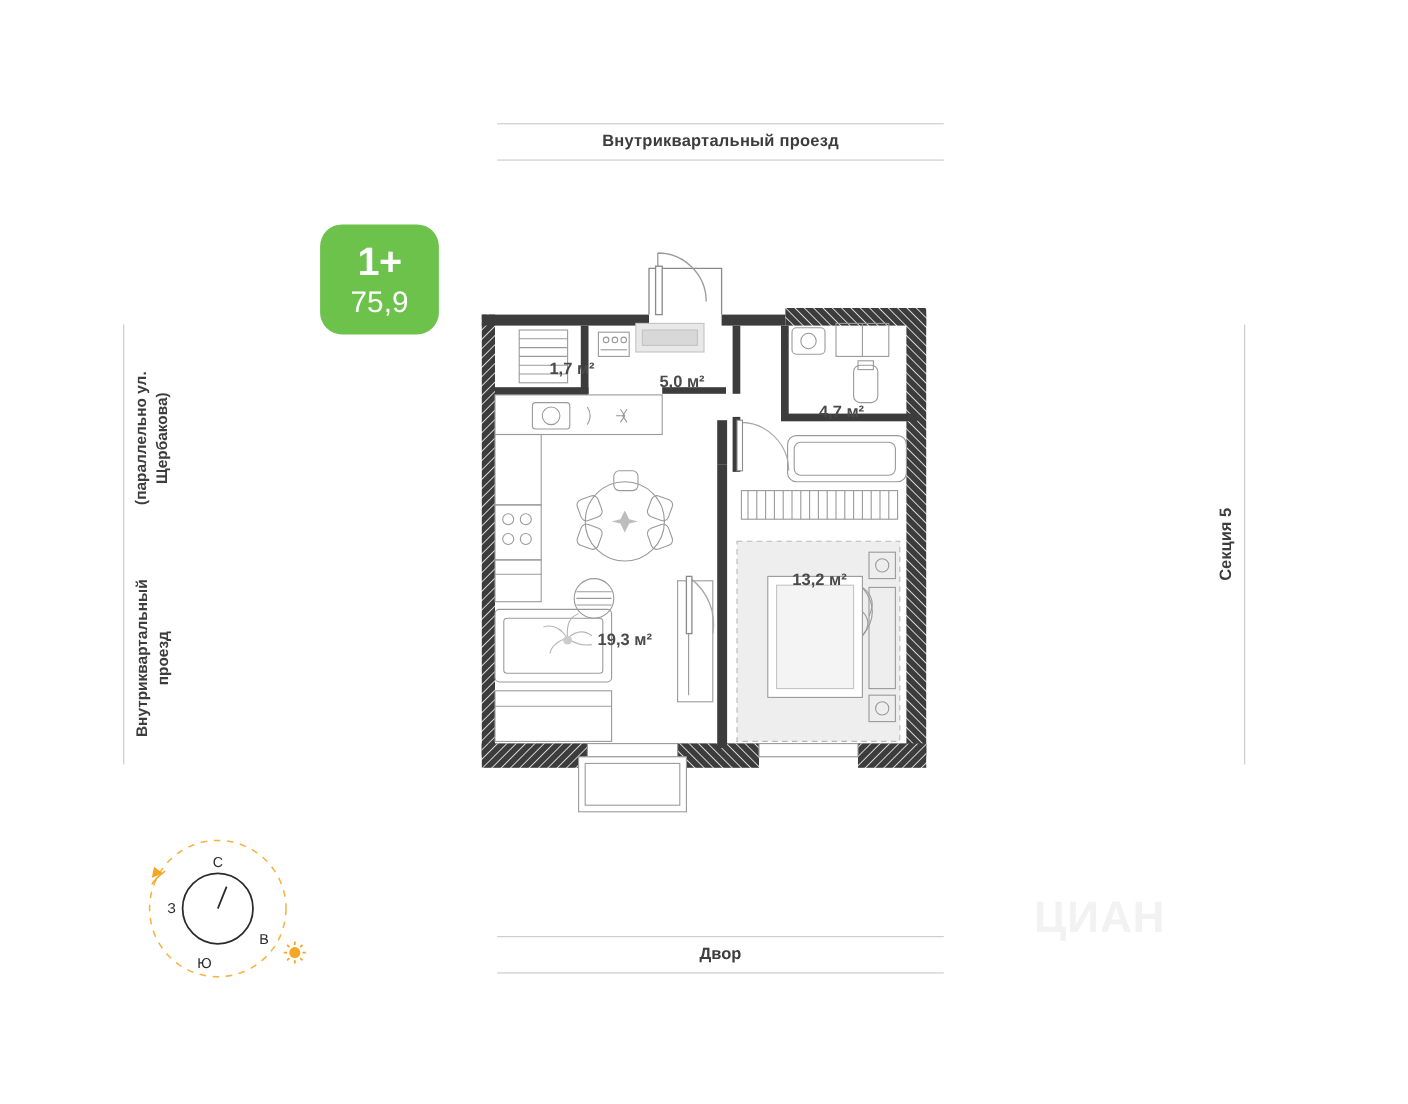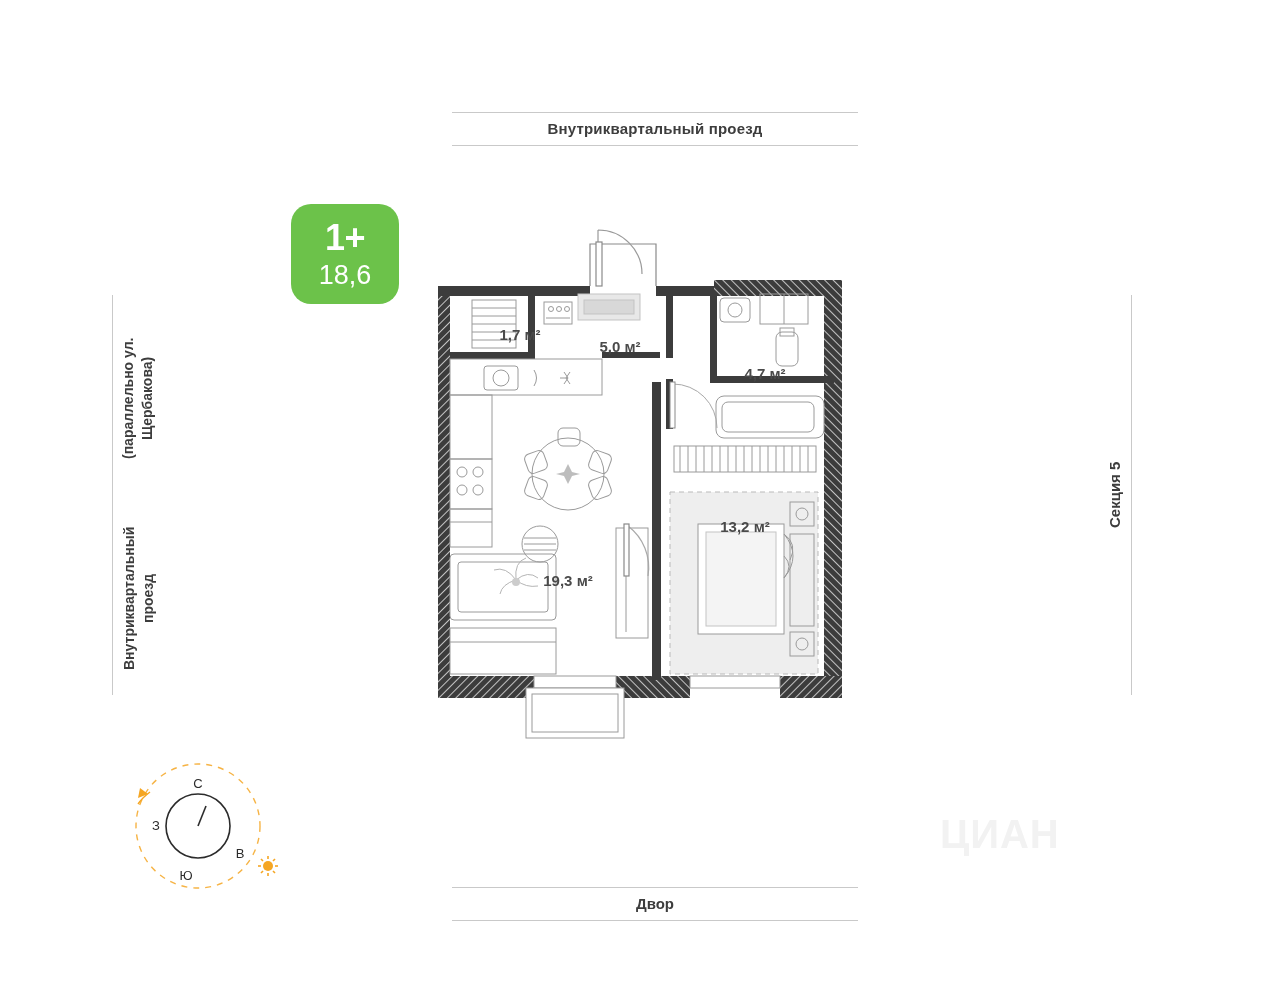--- a/index.html
+++ b/index.html
@@ -36,21 +36,20 @@
     letter-spacing: .2px;
   }
 
   
   #bottom-label {
     position: absolute;
     left: 452px;
     top: 851px;
     width: 406px;
     text-align: center;
-    margin-top: 36px;
   }
   #bottom-label .rule-top,
   #bottom-label .rule-bottom {
     height: 1px;
     background: #c9c9c9;
     width: 100%;
   }
   #bottom-label .txt {
     font-size: 15px;
     font-weight: bold;
@@ -176,21 +175,21 @@
   </div>
 </div>
 
 <div id="right-label">
   <div class="vtxt">Секция 5</div>
   <div class="vrule"></div>
 </div>
 
 <div id="badge">
   <div class="rooms">1+</div>
-  <div class="area">18,6</div>
+  <div class="area">75,9</div>
 </div>
 
 <div id="plan">
 <svg width="460" height="520" viewBox="0 0 460 520" xmlns="http://www.w3.org/2000/svg">
   <defs>
     <pattern id="hatch" width="6" height="6" patternTransform="rotate(45)" patternUnits="userSpaceOnUse">
       <rect width="6" height="6" fill="#3c3c3c"></rect>
       <line x1="0" y1="0" x2="0" y2="6" stroke="#ffffff" stroke-width="1.4"></line>
     </pattern>
     <pattern id="hatch2" width="6" height="6" patternTransform="rotate(-45)" patternUnits="userSpaceOnUse">

